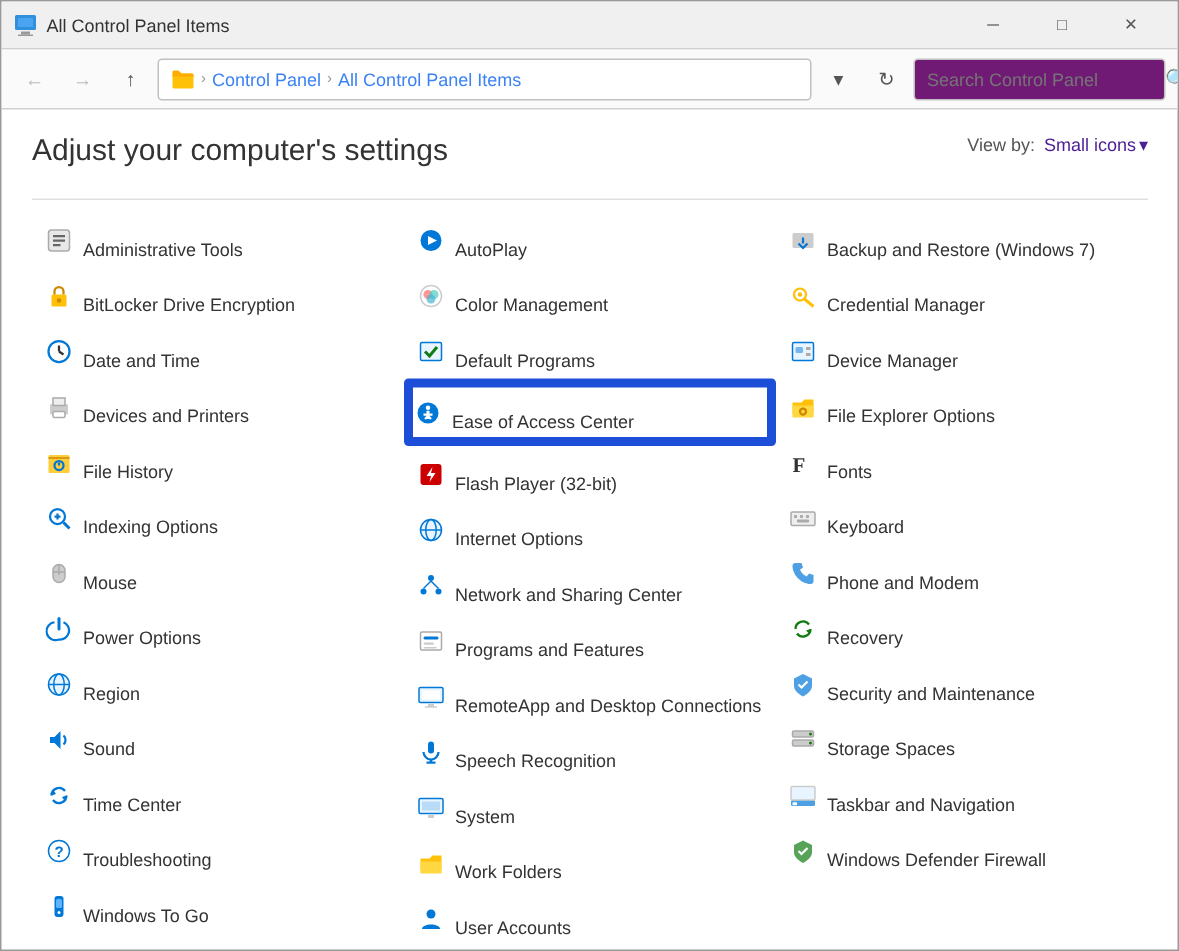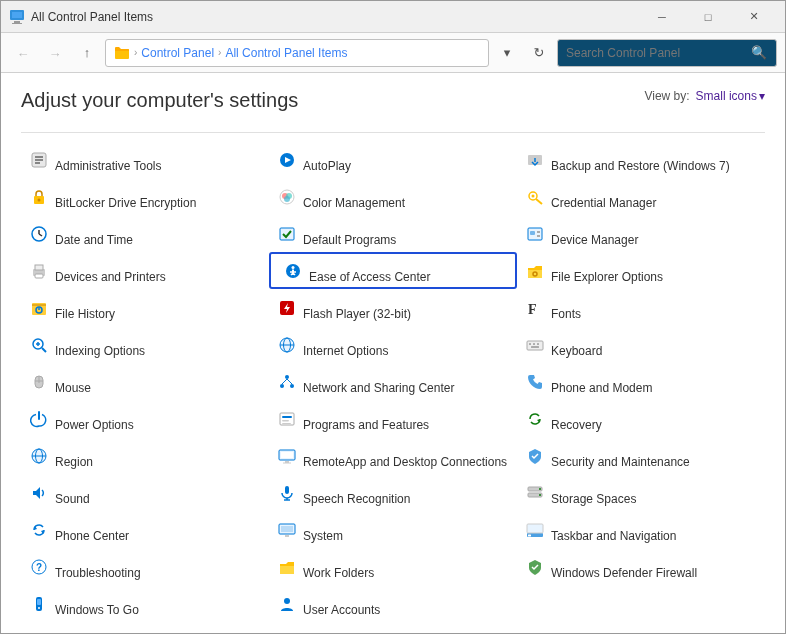--- a/index.html
+++ b/index.html
@@ -92,28 +92,28 @@
       width: 28px;
       height: 28px;
       display: flex;
       align-items: center;
       justify-content: center;
       cursor: pointer;
       color: #555;
       font-size: 13px;
     }
     .search-box {
-      width: 220px;
+      width: 168px;
       height: 28px;
       border: 1px solid #c0c0c0;
       border-radius: 3px;
       display: flex;
       align-items: center;
       padding: 0 8px;
-      background: #0c4a6e;
+      background: #701a75;
       gap: 4px;
     }
     .search-input {
       flex: 1;
       border: none;
       outline: none;
       font-size: 12px;
       color: #aaa;
       background: transparent;
     }
@@ -161,22 +161,22 @@
       display: flex;
       align-items: center;
       gap: 6px;
       padding: 5px 8px;
       cursor: pointer;
       border-radius: 3px;
       font-size: 12px;
       color: #333;
     }
     .cp-item.highlighted {
-      border: 2px solid #1d4ed8;
-      padding: 3px 12px;
+      border: 6px solid #1d4ed8;
+      padding: 3px 0;
     }
     .cp-icon {
       width: 20px;
       height: 20px;
       display: flex;
       align-items: center;
       justify-content: center;
       flex-shrink: 0;
       font-size: 14px;
     }
@@ -364,21 +364,21 @@
     </div>
             <div class="cp-item">
       <div class="cp-icon">
                 <svg width="18" height="18" viewBox="0 0 18 18">
                   <path d="M14 9a5 5 0 01-9 3" fill="none" stroke="#0078d7" stroke-width="1.5"></path>
                   <path d="M4 9a5 5 0 019-3" fill="none" stroke="#0078d7" stroke-width="1.5"></path>
                   <polyline points="13,13 14,9 11,10" fill="#0078d7"></polyline>
                   <polyline points="5,5 4,9 7,8" fill="#0078d7"></polyline>
                 </svg>
               </div>
-      <span class="cp-label">Phone Center</span>
+      <span class="cp-label">Time Center</span>
     </div>
             <div class="cp-item">
       <div class="cp-icon">
                 <svg width="18" height="18" viewBox="0 0 18 18">
                   <circle cx="9" cy="9" r="7" fill="#fff" stroke="#0078d7" stroke-width="1"></circle>
                   <text x="9" y="13" text-anchor="middle" font-size="10" font-weight="bold" fill="#0078d7">?</text>
                 </svg>
               </div>
       <span class="cp-label">Troubleshooting</span>
     </div>

